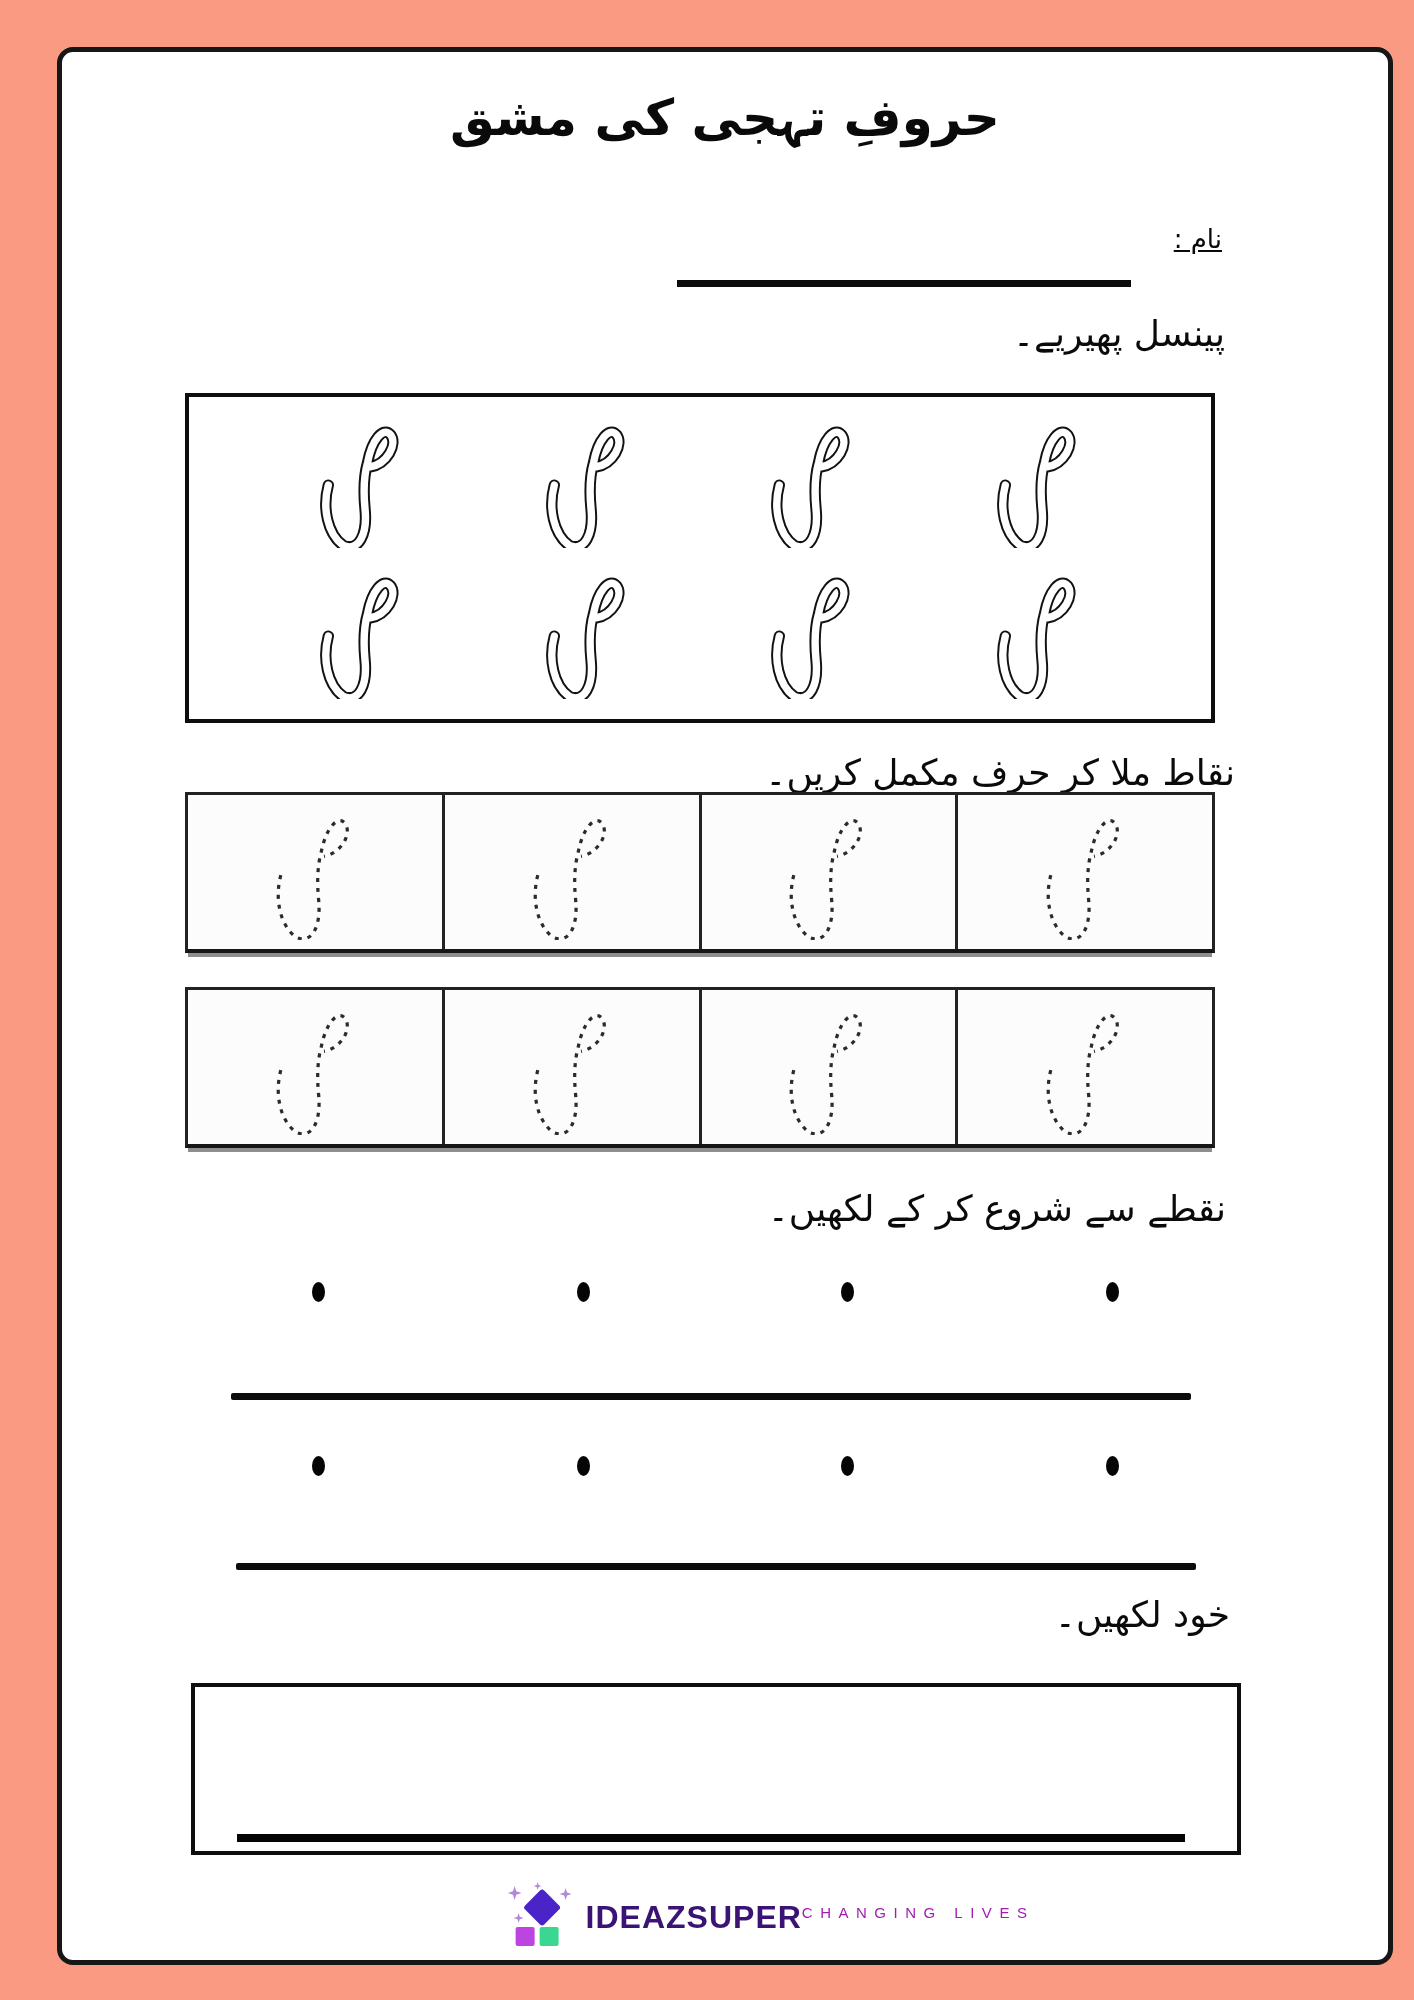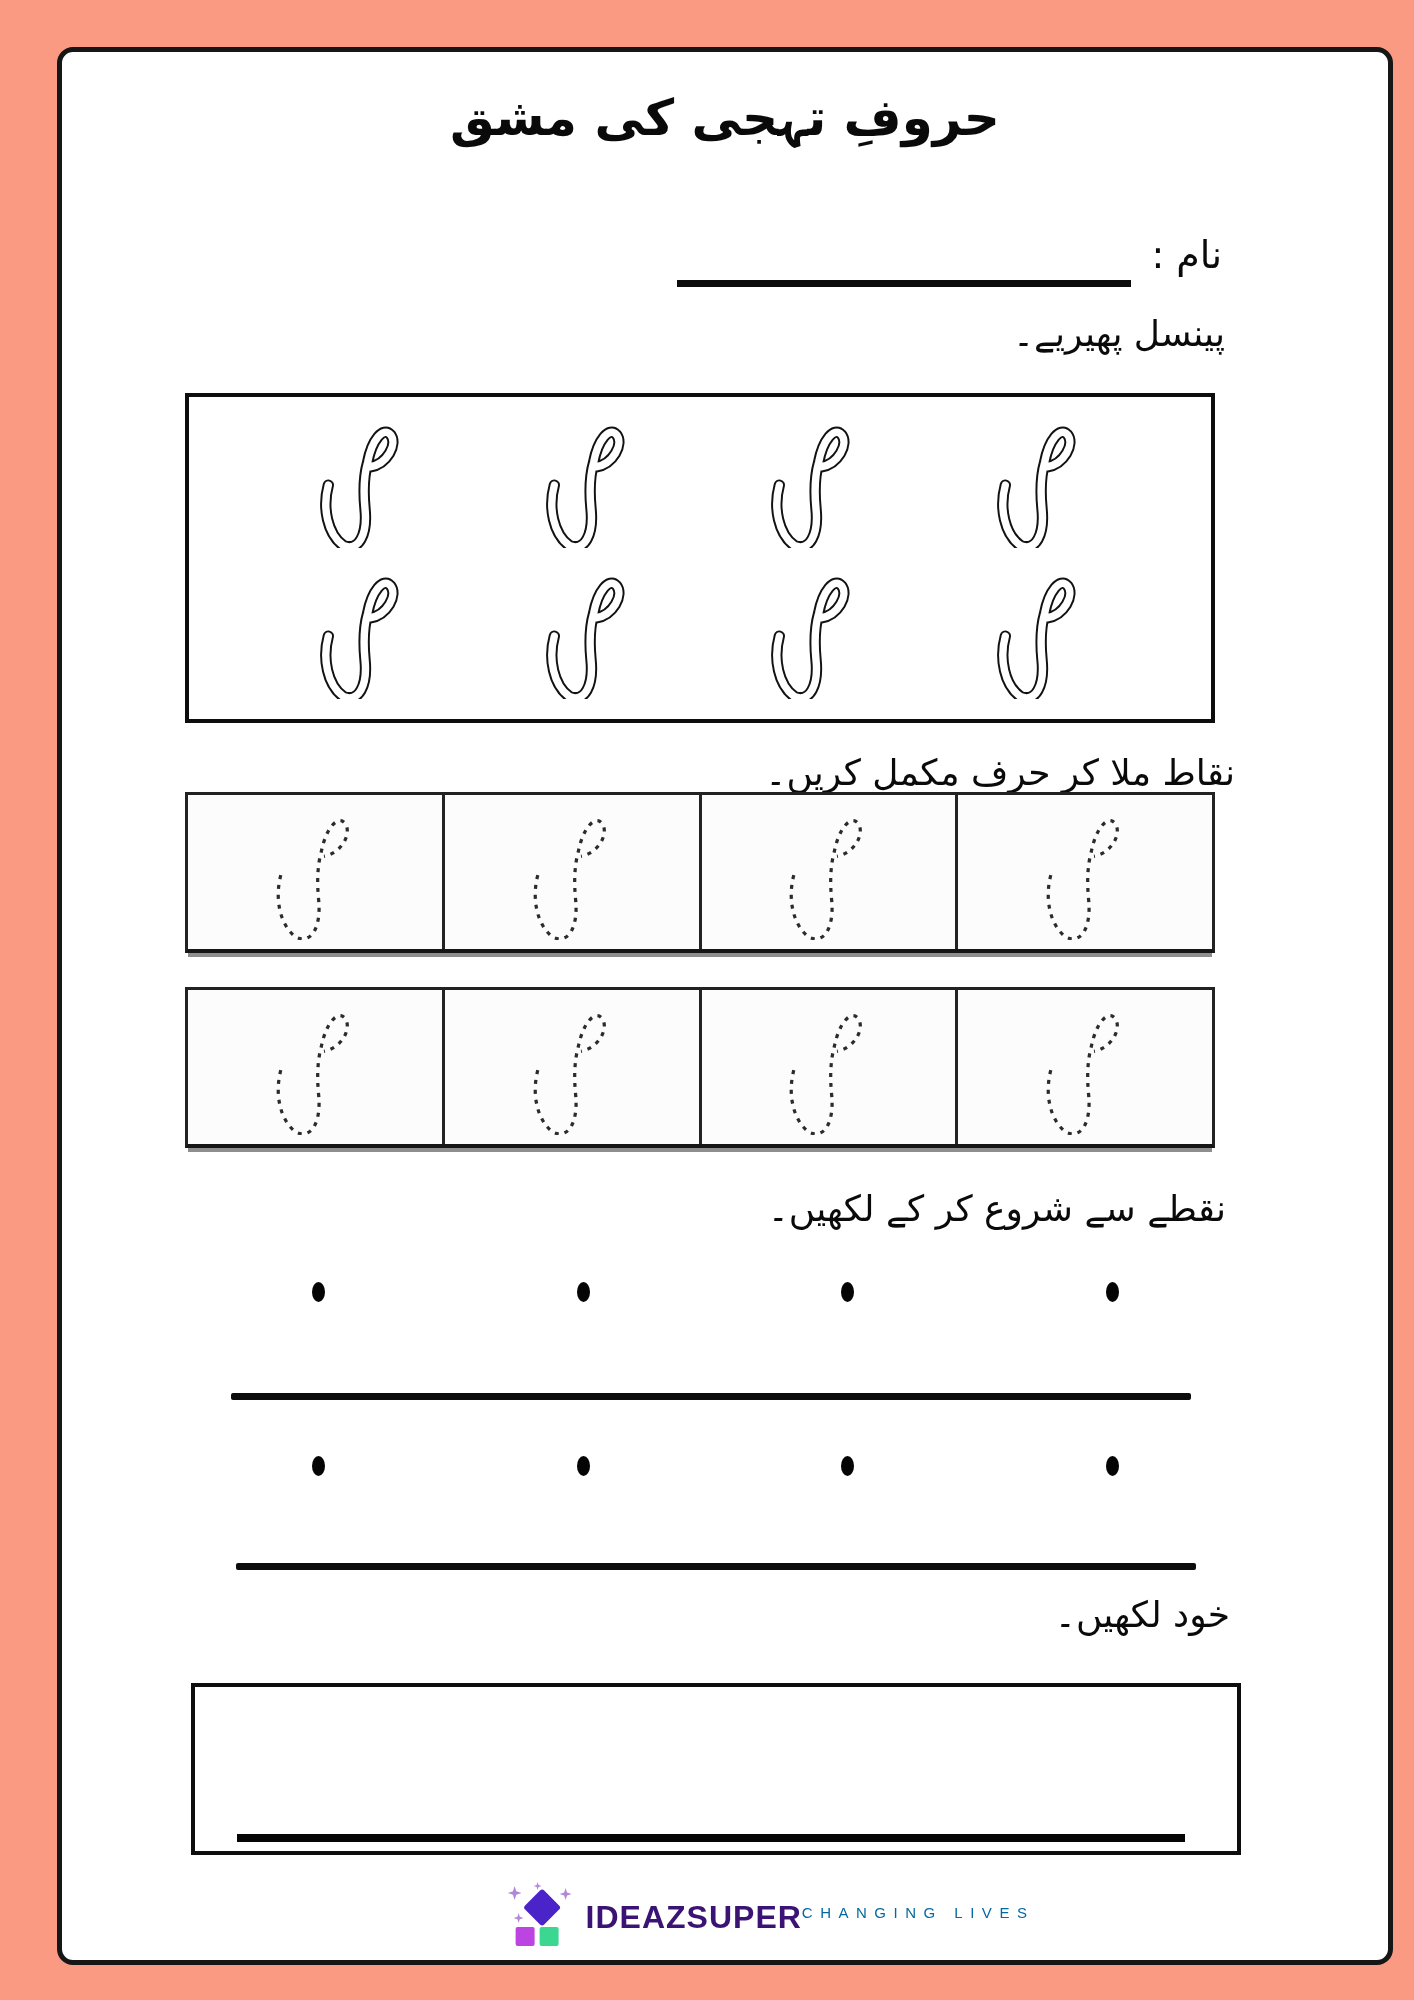--- a/index.html
+++ b/index.html
@@ -19,22 +19,23 @@
     border-radius:16px;
   }
   .abs{position:absolute;}
   .urdu{direction:rtl;color:#0a0a0a;line-height:1.05;}
   .title{
     left:0;right:0;top:40px;
     text-align:center;
     font-size:50px;font-weight:bold;
   }
   .name-label{
-    top:184px;right:166px;
-    font-size:38px;
+    top:174px;right:166px;
+    font-size:26px;
+    text-decoration:underline;
   }
   .name-line{
     left:615px;top:228px;width:454px;height:7px;
     background:#0c0c0c;
   }
   .instr{font-size:36px;}
   .instr-trace{top:263px;right:163px;}
   .instr-connect{top:669px;right:153px;margin-top:33px;}
   .instr-dots{top:1138px;right:162px;}
   .instr-free{top:1544px;right:158px;}
@@ -105,21 +106,21 @@
   }
   .star-tl{left:12px;top:0px;width:14px;height:14px;}
   .star-tr{left:64px;top:2px;width:12px;height:12px;}
   .star-ml{left:18px;top:27px;width:10px;height:10px;}
   .star-tm{left:38px;top:-4px;width:8px;height:8px;}
   .logo-sq{position:absolute;width:19px;height:19px;top:41px;border-radius:2px;}
   .sq-left{left:20px;background:#bc45e2;}
   .sq-right{left:44px;background:#3bd690;}
   .logo-text{display:flex;flex-direction:row;font-family:"Liberation Sans", sans-serif;}
   .logo-brand{font-size:32px;font-weight:bold;color:#3a1374;letter-spacing:1px;line-height:1;}
-  .logo-tagline{font-size:15px;color:#0369a1;letter-spacing:7.5px;margin-top:4px;line-height:1;}
+  .logo-tagline{font-size:15px;color:#a21caf;letter-spacing:7.5px;margin-top:4px;line-height:1;}
 </style>
 </head>
 <body>
 
 <div class="page">
 
   <div class="abs urdu title">حروفِ تہجی کی مشق</div>
 
   <div class="abs urdu name-label">نام :</div>
   <div class="abs name-line"></div>

